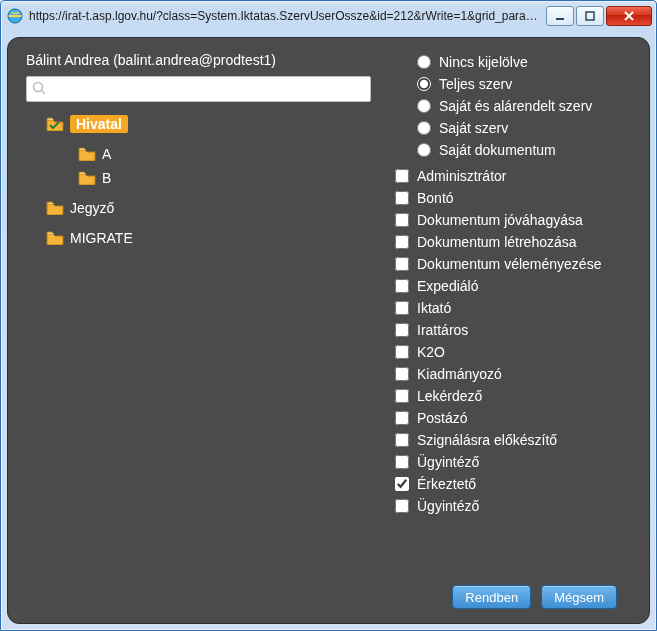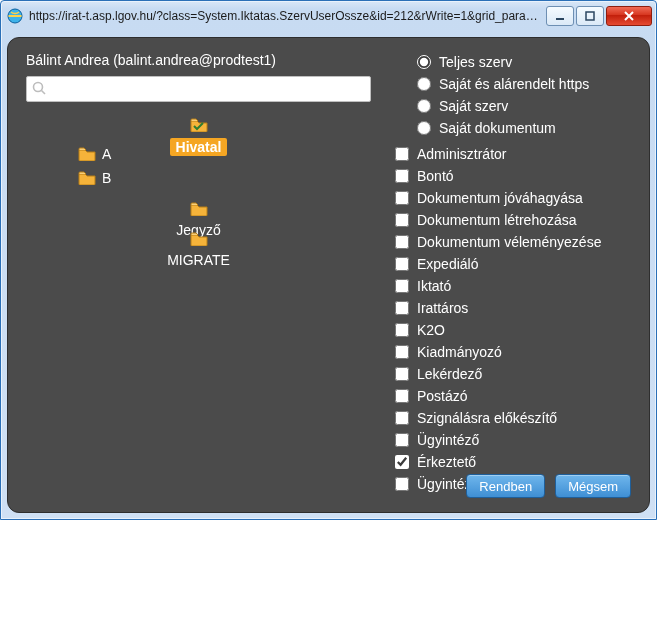--- a/index.html
+++ b/index.html
@@ -8,21 +8,21 @@
     font-family: "Segoe UI", Tahoma, Arial, sans-serif;
     font-size: 13px;
     background: #fff;
     width: 657px;
     height: 631px;
     overflow: hidden;
   }
   
   .win {
     width: 657px;
-    height: 520px;
+    height: 631px;
     border: 1px solid #2a6fb7;
     background: linear-gradient(#d9e7f7, #c7dbf2 8px, #cfe0f4);
     position: relative;
     border-radius: 4px 4px 0 0;
     box-shadow: inset 0 0 0 1px #e9f2fc;
   }
   .titlebar {
     height: 30px;
     display: flex;
     align-items: center;
@@ -112,40 +112,40 @@
   .folder-icon { width:18px; height:14px; display:inline-flex; }
   .tree-row .label { font-size:14px; }
   .badge-selected {
     background:#f5a623;
     border-radius:2px;
     padding:1px 6px;
     font-weight:bold;
     color:#fff;
   }
   .indent1 { padding-left: 32px; }
-  .indent0 { padding-left: 0; flex-direction: column; }
+  .indent0 { padding-left: 0; }
   .spacer-v { height:6px; }
   
   .group-title { font-size:14px; margin-bottom:4px; }
   .radio-row, .check-row {
     display:flex; align-items:center;
     gap:8px;
     height: 20px;
     margin-bottom:2px;
   }
   .radio-row input, .check-row input {
     margin:0;
     accent-color: #fff;
   }
   .radio-group { padding-left: 22px; margin-bottom:6px; }
   .check-group { padding-left: 0; }
   .radio-row label, .check-row label { font-size:14px; color:#fff; cursor:default; }
   .footer {
     position:absolute;
-    right: 18px;
+    right: 32px;
     bottom: 14px;
     display:flex; gap:10px;
   }
   .btn {
     min-width: 72px;
     height: 24px;
     border-radius: 4px;
     border:1px solid #1f5f9a;
     background: linear-gradient(#6fb6ec,#3f8fd4);
     color:#fff;
@@ -282,26 +282,30 @@
                   <span class="label">MIGRATE</span>
                 </div>
               </li>
             </ul>
         </div>
       </div>
 
       <div class="col-right">
         <div class="radio-group" id="radio-group">
             <div class="radio-row">
+              <input type="radio" name="access" style="">
+              <label>Nincs kijelölve</label>
+            </div>
+            <div class="radio-row">
               <input type="radio" name="access" checked="" style="">
               <label>Teljes szerv</label>
             </div>
             <div class="radio-row">
               <input type="radio" name="access" style="">
-              <label>Saját és alárendelt https</label>
+              <label>Saját és alárendelt szerv</label>
             </div>
             <div class="radio-row">
               <input type="radio" name="access" style="">
               <label>Saját szerv</label>
             </div>
             <div class="radio-row">
               <input type="radio" name="access" style="">
               <label>Saját dokumentum</label>
             </div>
           </div>

